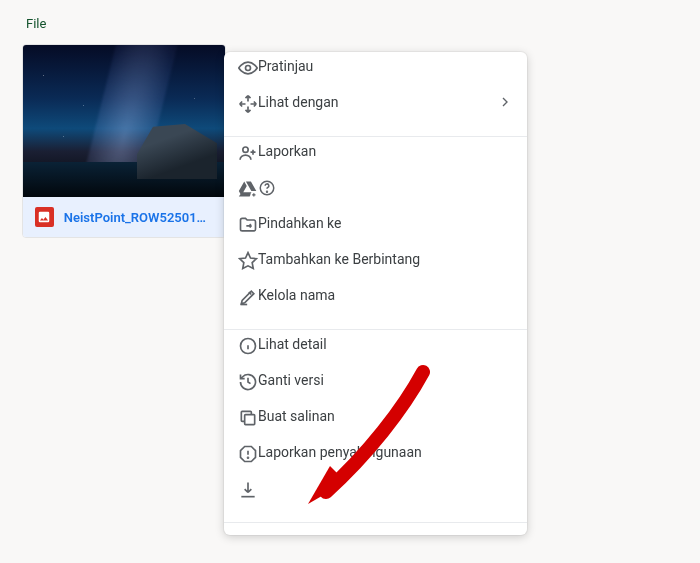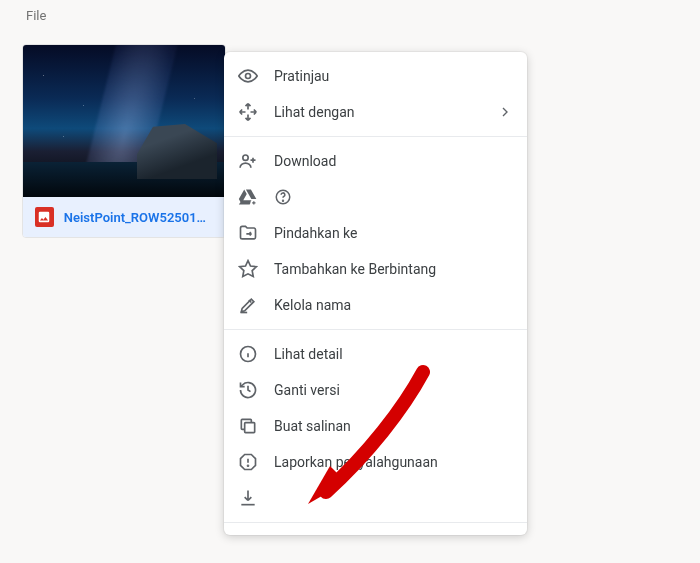--- a/index.html
+++ b/index.html
@@ -6,24 +6,24 @@
   body {
     font-family: 'Segoe UI', Roboto, Arial, sans-serif;
     background: #f9f8f7;
     width: 700px;
     height: 563px;
     overflow: hidden;
     position: relative;
   }
   .section-label {
     position: absolute;
-    top: 8px;
+    top: 16px;
     left: 26px;
     font-size: 13px;
-    color: #737373;
+    color: #14532d;
   }
   .file-card {
     position: absolute;
     top: 44px;
     left: 22px;
     width: 204px;
     background: #fff;
     border: 1px solid #e4e4e4;
     border-radius: 4px;
     overflow: hidden;
@@ -95,24 +95,23 @@
     width: 303px;
     background: #fff;
     border-radius: 6px;
     box-shadow: 0 2px 10px rgba(0,0,0,0.18), 0 0 0 1px rgba(0,0,0,0.04);
     padding: 6px 0;
     font-size: 14px;
     color: #3c4043;
   }
   .menu-item {
     display: flex;
-    align-items: center;
+    align-items: flex-start;
     height: 36px;
     padding: 0 14px;
-    gap: 16px;
     cursor: pointer;
     position: relative;
   }
   .menu-icon {
     width: 20px; height: 20px;
     color: #5f6368;
     flex-shrink: 0;
     display: flex; align-items: center; justify-content: center;
   }
   .menu-icon svg { width: 20px; height: 20px; }
@@ -192,21 +191,21 @@
   <div class="menu-divider"></div>
 
   <div class="menu-item">
     <span class="menu-icon">
       <svg viewBox="0 0 24 24" fill="none" stroke="currentColor" stroke-width="2">
           <circle cx="9" cy="8" r="3.2"></circle>
           <path d="M2.5 20c0-3 3-5.5 6.5-5.5s6.5 2.5 6.5 5.5"></path>
           <path d="M18 8v6M15 11h6"></path>
         </svg>
     </span>
-    <span class="menu-label">Download</span>
+    <span class="menu-label">Laporkan</span>
   </div>
 
 
   <div class="menu-item">
     <span class="menu-icon">
       <svg viewBox="0 0 24 24" fill="currentColor">
           <path d="M7.5 3L1 14.5 4 20l6.5-11.5L7.5 3zm2 0l6.5 11.5h6L15.5 3h-6zm-5 13L1 21h13l3-5H4.5z"></path>
           <circle cx="19" cy="19" r="4" fill="#fff"></circle>
           <path d="M19 17v4M17 19h4" stroke="currentColor" stroke-width="1.5"></path>
         </svg>

